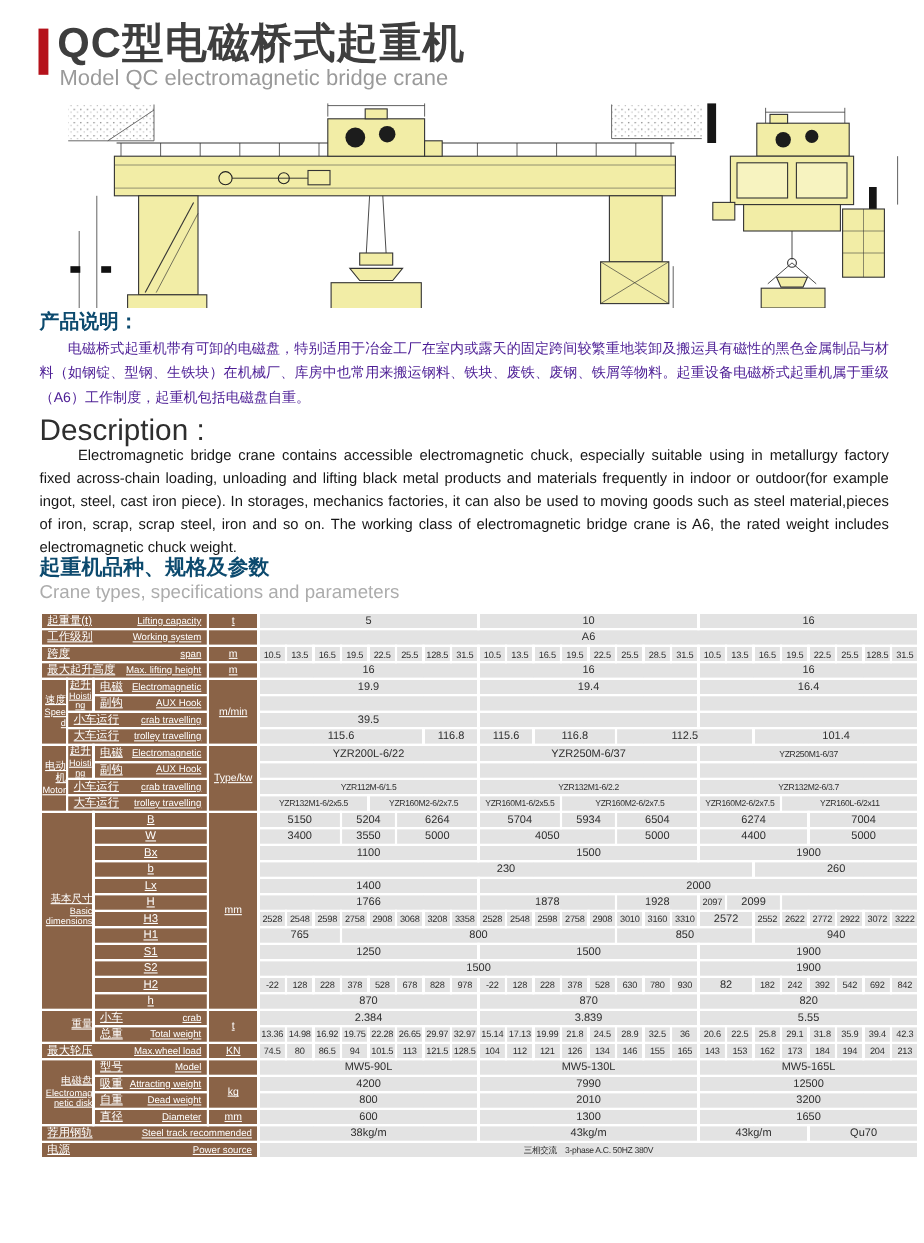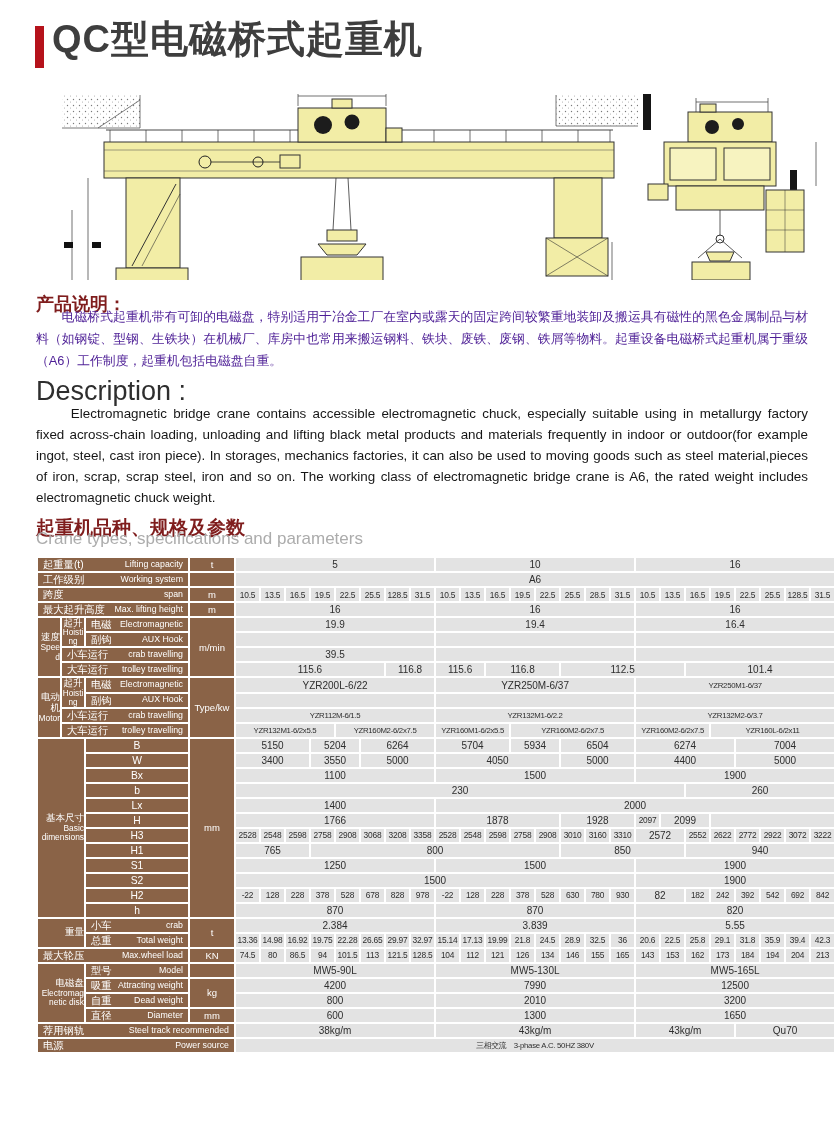--- a/index.html
+++ b/index.html
@@ -5,50 +5,51 @@
   html,body{margin:0;padding:0;background:#ececec;}
   .page{position:relative;width:840px;height:1130px;margin:0 auto;background:#fff;
         outline:1px solid #ddd;font-family:"Liberation Sans",sans-serif;overflow:hidden;}
   
   .redbar{position:absolute;left:35px;top:26px;width:9px;height:42px;background:#b5121b;}
   .title-cn{position:absolute;left:52px;top:14px;font-size:38px;font-weight:700;color:#3e3e3e;letter-spacing:1px;}
   .title-en{position:absolute;left:54px;top:60px;font-size:20px;color:#9a9a9a;}
   
   .drawing{position:absolute;left:0;top:92px;width:840px;height:188px;}
   
-  .h-cn{position:absolute;left:36px;font-size:18px;font-weight:700;color:#7f1d1d;margin-top:12px;}
+  .h-cn{position:absolute;left:36px;font-size:18px;font-weight:700;color:#0c4a6e;}
   .h-en-lite{position:absolute;left:36px;font-size:27px;color:#2e2e2e;}
   .para{position:absolute;left:36px;width:772px;text-align:justify;color:#4c1d95;}
   .para-cn{top:306px;font-size:12.8px;line-height:1.72;text-indent:2em;}
   .para-en{top:404px;font-size:13.4px;line-height:1.56;text-indent:2.6em;color:#161616;}
   .h-spec-en{position:absolute;left:36px;font-size:17px;color:#acacac;}
   
   table.spec{position:absolute;left:36px;top:556px;width:798px;border-collapse:collapse;table-layout:fixed;}
   table.spec td{border:2px solid #fff;height:13px;padding:0;overflow:hidden;vertical-align:middle;}
-  td.c-L,td.c-S,td.c-G,td.c-U{background:#8a6347;color:#fff;}
+  td.c-L,td.c-S,td.c-G,td.c-U{background:#8a6347;color:#fff;text-decoration:underline;}
   td.c-D{background:#e3e3e3;color:#2e2e2e;text-align:center;font-size:10px;white-space:nowrap;}
   td.c-D.sm{font-size:8.4px;letter-spacing:-0.2px;}
   td.c-D.xs{font-size:7.8px;letter-spacing:-0.3px;}
   .lw{display:flex;justify-content:space-between;align-items:center;padding:0 5px;
       font-size:10.3px;white-space:nowrap;line-height:1.1;}
   .lw .en{font-size:8.8px;text-align:center;}
   .lw.solo{justify-content:center;}
   td.c-G{text-align:right;font-size:9.5px;line-height:1.15;word-break:break-word;padding:0 1px;}
   td.c-G .en{font-size:8.4px;}
   td.c-U{text-align:center;font-size:9.5px;white-space:nowrap;}
   .stk{text-align:center;font-size:9.5px;line-height:1.1;word-break:break-word;}
   .stk .en{font-size:8.2px;}
 </style>
 </head>
 <body>
 
 <div class="page">
 
   <div class="redbar"></div>
   <div class="title-cn">QC型电磁桥式起重机</div>
+  <div class="title-en">Model QC electromagnetic bridge crane</div>
 
   <svg class="drawing" viewBox="0 0 840 188">
     <defs>
       <pattern id="sp" width="6" height="6" patternUnits="userSpaceOnUse">
         <circle cx="1.5" cy="1.5" r="0.7" fill="#7a7a7a"></circle>
           <circle cx="4.5" cy="4" r="0.5" fill="#9d9d9d"></circle>
       </pattern>
     </defs>
     <g>
       <rect x="62" y="3" width="78" height="33" fill="url(#sp)"></rect>

